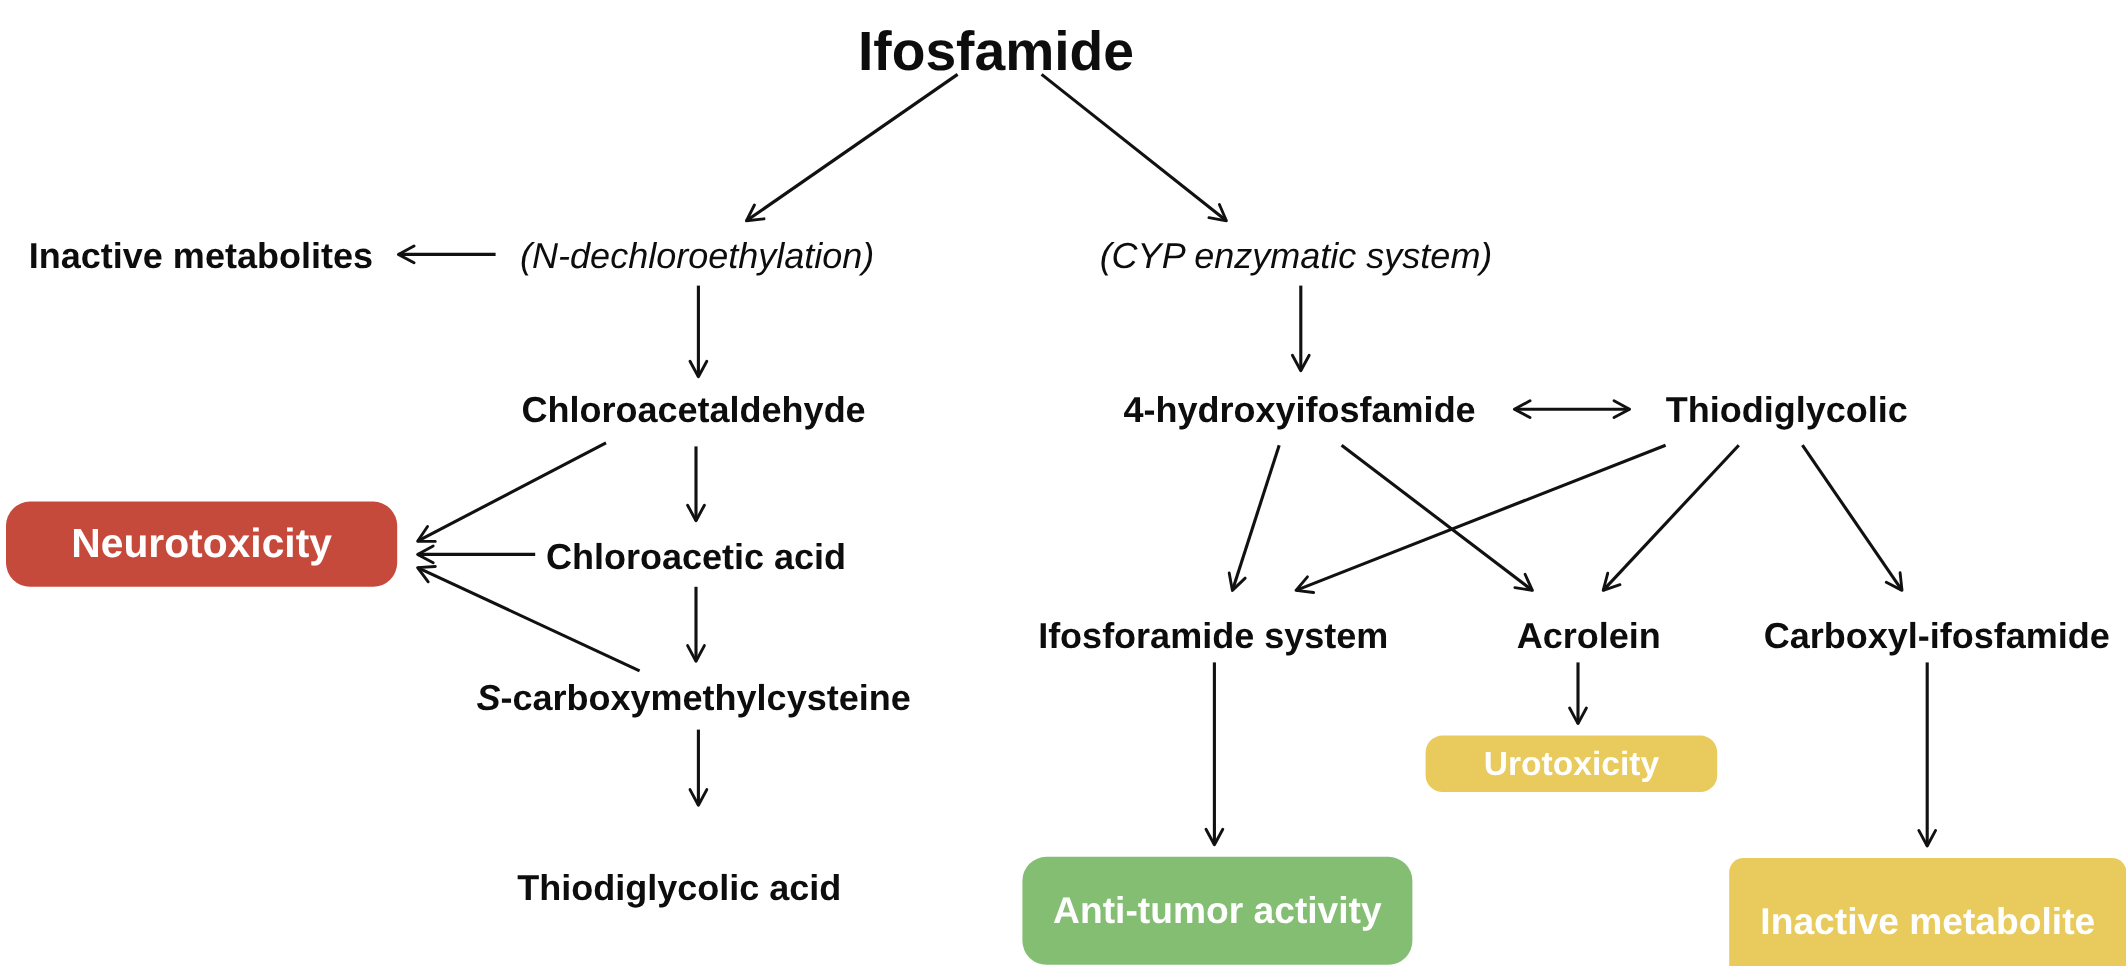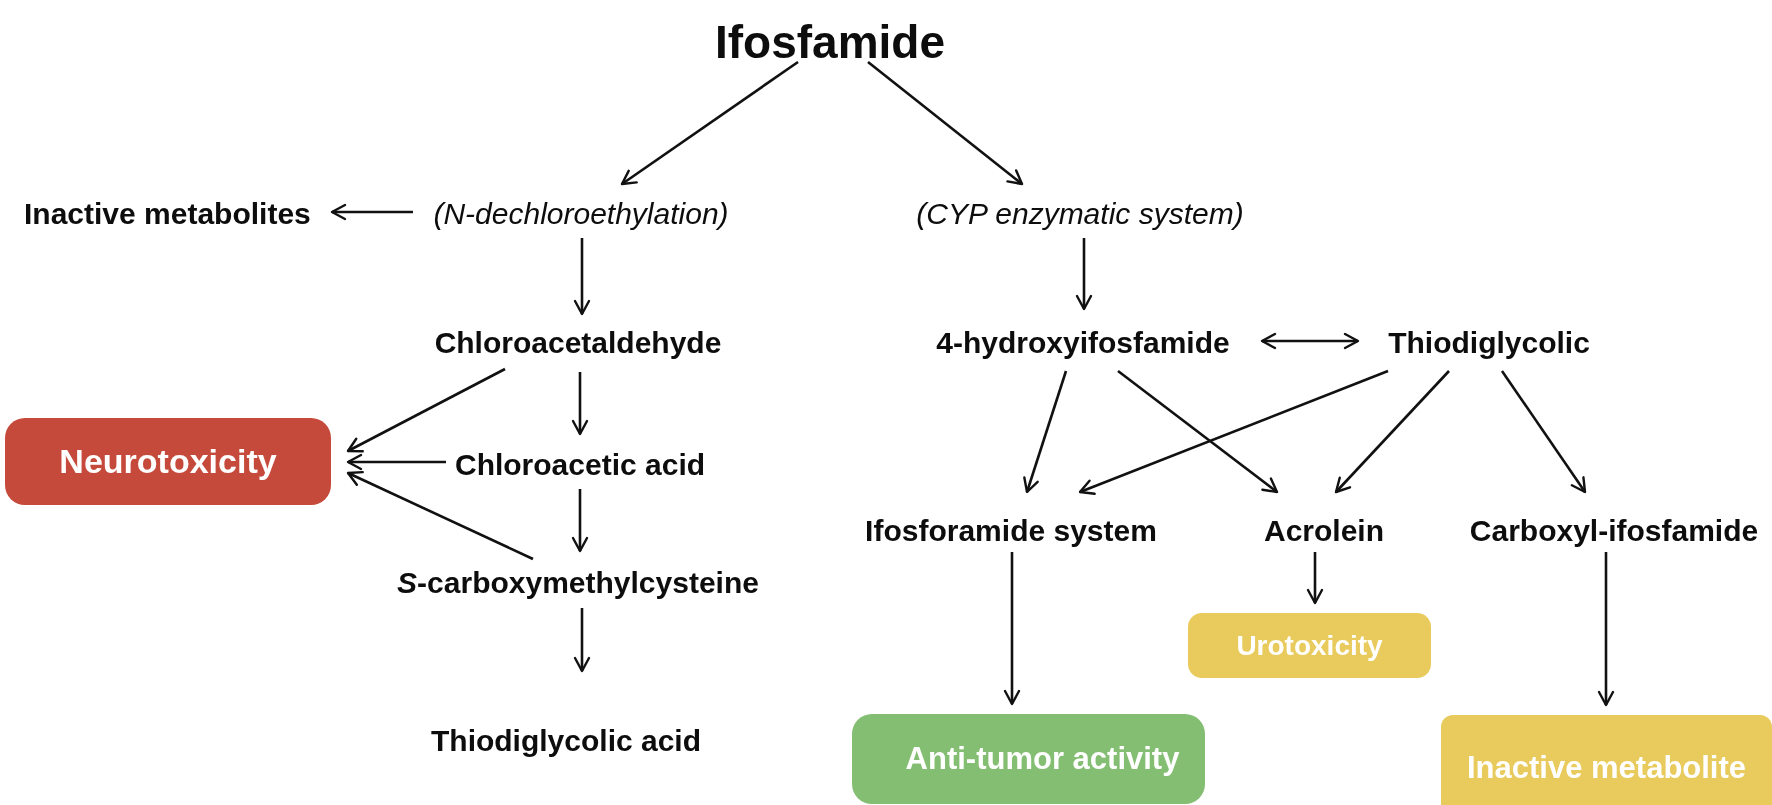--- a/index.html
+++ b/index.html
@@ -39,30 +39,30 @@
   .box {
     position: absolute;
     display: flex;
     align-items: center;
     justify-content: center;
     color: #ffffff;
     font-weight: 700;
     white-space: nowrap;
   }
   .box-neurotoxicity {
-    left: 5px; top: 418px; width: 326px; height: 87px;
+    left: 5px; top: 418px; width: 326px; height: 71px;
     background: #c64a3b; border-radius: 20px; font-size: 34px;
   }
   .box-urotoxicity {
-    left: 1188px; top: 613px; width: 243px; height: 65px;
+    left: 1188px; top: 613px; width: 243px; height: 47px;
     background: #e8cb5c; border-radius: 14px; font-size: 28px;
   }
   .box-anti-tumor {
     left: 852px; top: 714px; width: 325px; height: 90px;
-    background: #84be73; border-radius: 20px; font-size: 31px; padding-left: 28px;
+    background: #84be73; border-radius: 20px; font-size: 31px;
   }
   .box-inactive-metabolite {
     left: 1441px; top: 715px; width: 331px; height: 105px;
     background: #e8cb5c; border-radius: 12px; font-size: 31px;
   }
 </style>
 </head>
 <body>
 
 <div class="canvas">

